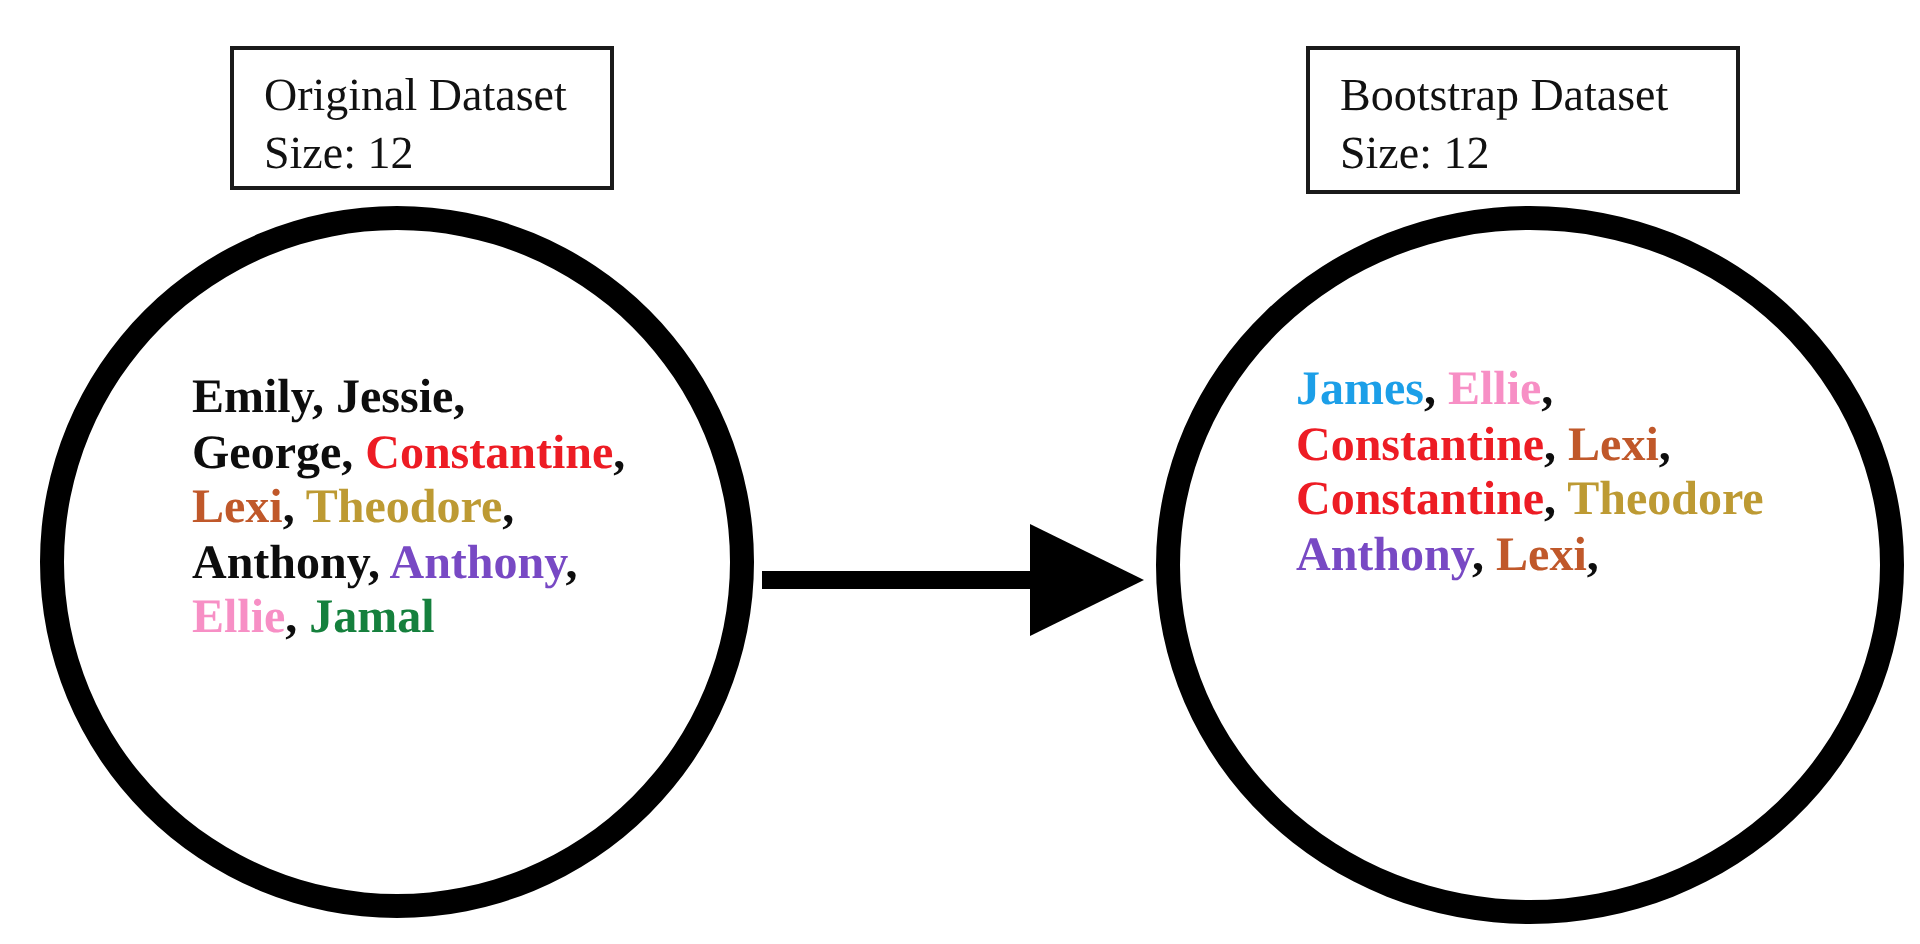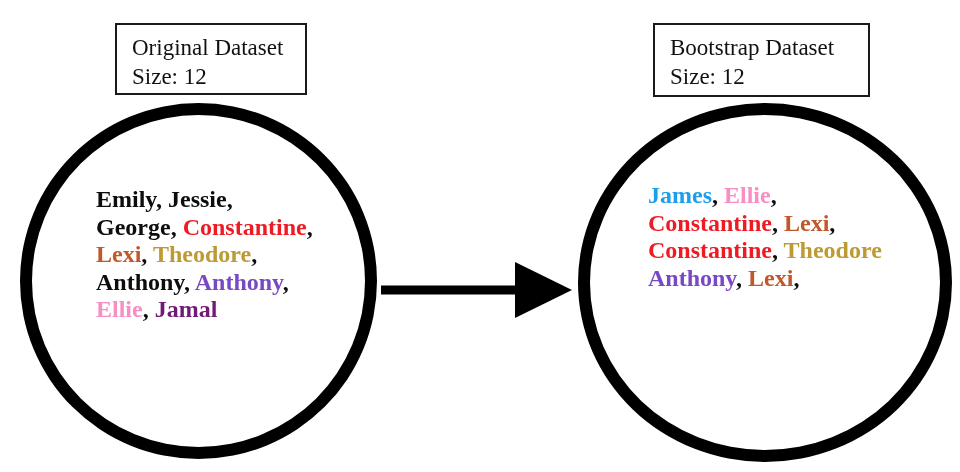--- a/index.html
+++ b/index.html
@@ -69,21 +69,21 @@
   </div>
 
   <div id="left-circle" class="dataset-circle"></div>
   <div id="right-circle" class="dataset-circle"></div>
 
   <div id="left-names" class="names">
       <div><span style="color: rgb(13, 13, 13);">Emily</span><span style="color: rgb(13, 13, 13);">, </span><span style="color: rgb(13, 13, 13);">Jessie</span><span style="color: rgb(13, 13, 13);">, </span></div>
       <div><span style="color: rgb(13, 13, 13);">George</span><span style="color: rgb(13, 13, 13);">, </span><span style="color: rgb(237, 28, 36);">Constantine</span><span style="color: rgb(13, 13, 13);">, </span></div>
       <div><span style="color: rgb(192, 88, 42);">Lexi</span><span style="color: rgb(13, 13, 13);">, </span><span style="color: rgb(189, 154, 51);">Theodore</span><span style="color: rgb(13, 13, 13);">, </span></div>
       <div><span style="color: rgb(13, 13, 13);">Anthony</span><span style="color: rgb(13, 13, 13);">, </span><span style="color: rgb(120, 73, 196);">Anthony</span><span style="color: rgb(13, 13, 13);">, </span></div>
-      <div><span style="color: rgb(247, 143, 197);">Ellie</span><span style="color: rgb(13, 13, 13);">, </span><span style="color: #701a75;">Jamal</span></div>
+      <div><span style="color: rgb(247, 143, 197);">Ellie</span><span style="color: rgb(13, 13, 13);">, </span><span style="color: #15803d;">Jamal</span></div>
     </div>
   <div id="right-names" class="names">
       <div><span style="color: rgb(28, 159, 232);">James</span><span style="color: rgb(13, 13, 13);">, </span><span style="color: rgb(247, 143, 197);">Ellie</span><span style="color: rgb(13, 13, 13);">, </span></div>
       <div><span style="color: rgb(237, 28, 36);">Constantine</span><span style="color: rgb(13, 13, 13);">, </span><span style="color: rgb(192, 88, 42);">Lexi</span><span style="color: rgb(13, 13, 13);">, </span></div>
       <div><span style="color: rgb(237, 28, 36);">Constantine</span><span style="color: rgb(13, 13, 13);">, </span><span style="color: rgb(189, 154, 51);">Theodore</span></div>
       <div><span style="color: rgb(120, 73, 196);">Anthony</span><span style="color: rgb(13, 13, 13);">, </span><span style="color: rgb(192, 88, 42);">Lexi</span><span style="color: rgb(13, 13, 13);">, </span></div>
     </div>
 
   <svg class="arrow-svg" width="960" height="472">
     <line x1="381" y1="290" x2="522" y2="290" stroke="#000000" stroke-width="9"></line>

